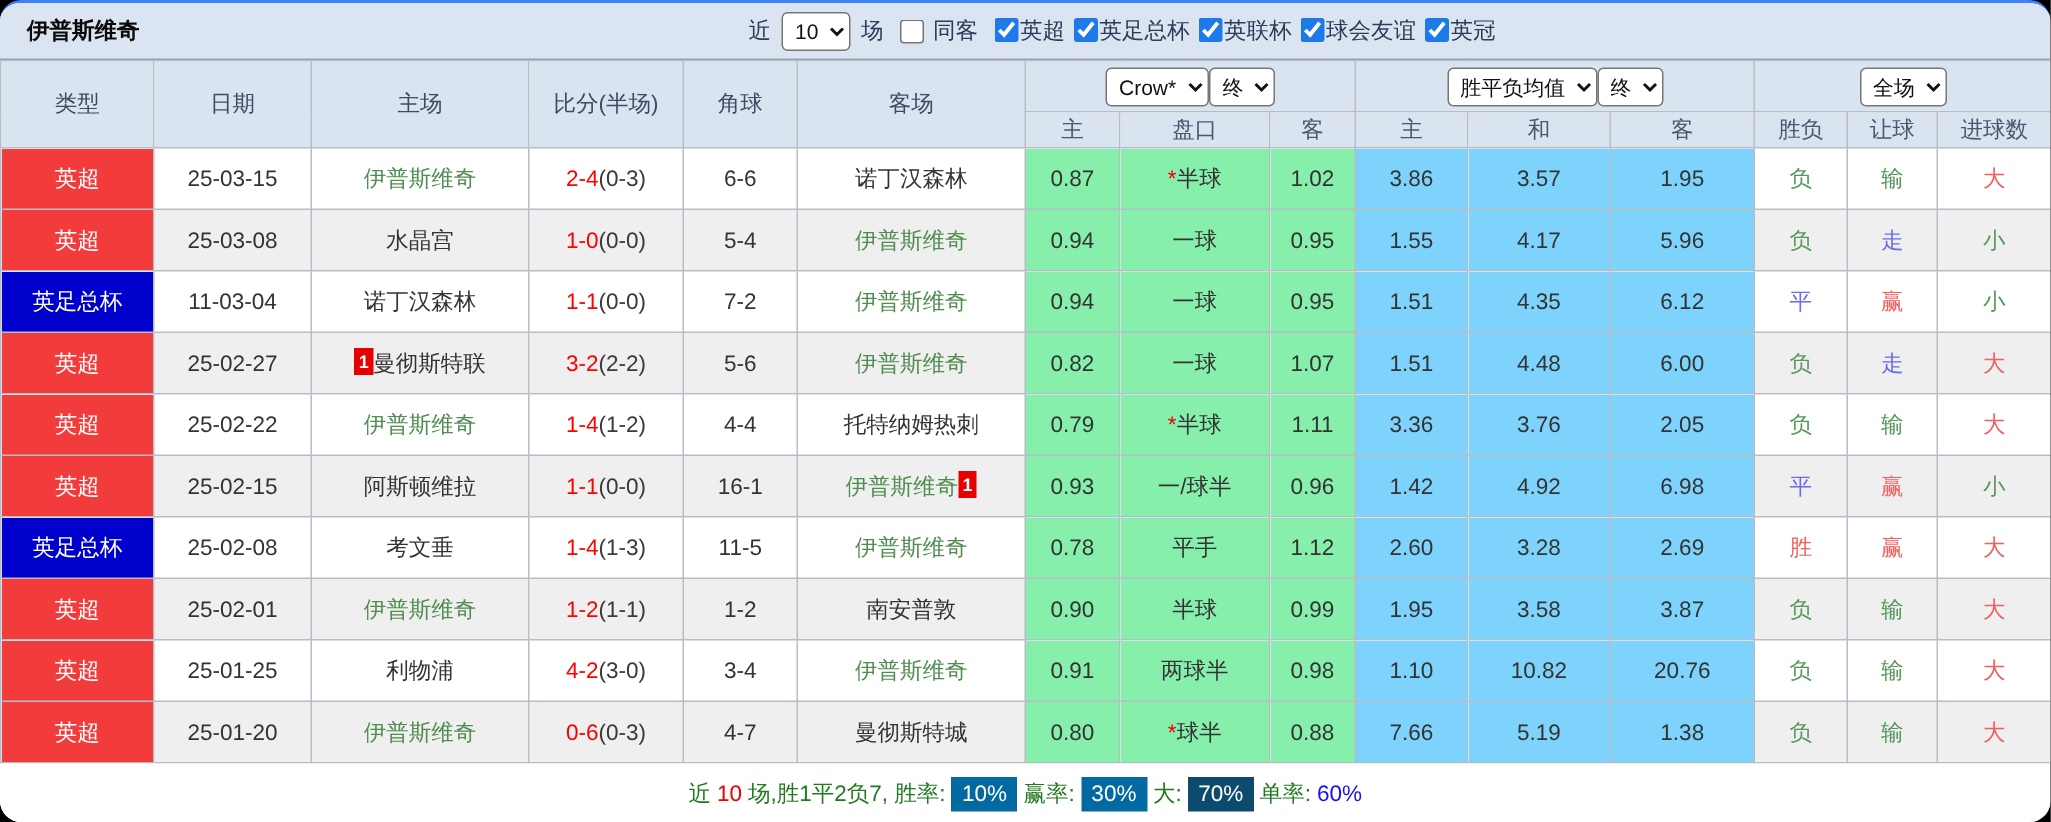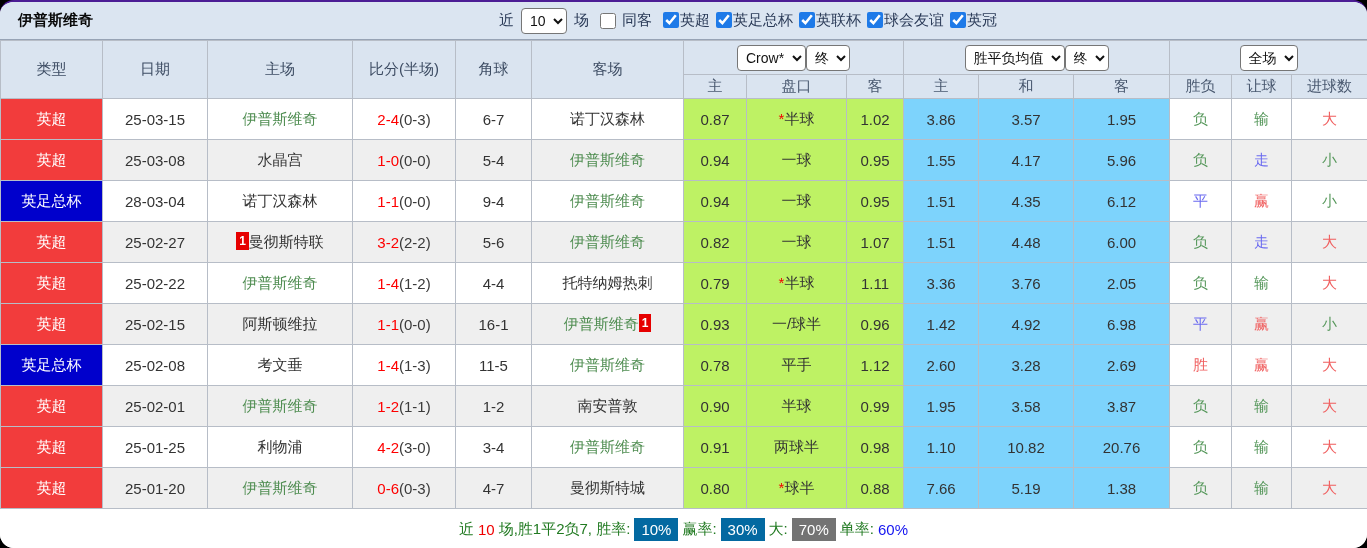--- a/index.html
+++ b/index.html
@@ -1,59 +1,59 @@
 <!DOCTYPE html>
 <html><head>
 <meta charset="utf-8">
 <style>
   html,body{margin:0;padding:0;background:#000;}
   body{font-family:"Liberation Sans","DejaVu Sans",sans-serif;}
   .app{width:1367px;height:548px;background:#fff;border-radius:14px;overflow:hidden;
-       border-top:2px solid #4c1d95;box-sizing:border-box;position:relative;}
+       border-top:2px solid #3b82f6;box-sizing:border-box;position:relative;}
   
   .topbar{height:38px;background:#dbe5f1;border-bottom:1px solid #97a3b5;
           display:flex;align-items:center;padding:0 18px;box-sizing:border-box;}
   .title{font-weight:bold;font-size:15px;color:#0a0a0a;}
   .controls{margin-left:auto;margin-right:352px;display:flex;align-items:center;gap:5px;
             font-size:15px;color:#2b3b58;white-space:nowrap;}
   select{font-size:14px;color:#111;background:#fff;border:1px solid #767676;border-radius:4px;
          height:26px;padding:1px 4px;font-family:inherit;}
   .controls select{margin:0 2px;}
   input[type=checkbox]{width:16px;height:16px;accent-color:#1e7ae8;margin:0 1px 0 6px;vertical-align:-3px;}
   .cb-label{color:#2b3b58;}
   
   table{border-collapse:collapse;table-layout:fixed;width:1367px;font-size:15px;}
   th,td{border:1px solid #b7bdc7;text-align:center;padding:0;overflow:hidden;white-space:nowrap;}
   thead th{background:#dae4f0;color:#3d4c63;font-weight:normal;}
   .grp-row th{height:33px;}
   .sub-row th{height:23px;color:#49586f;}
   tbody td{height:40px;color:#333;background:#fff;}
   tr.alt td{background:#efefef;}
-  td.col-cream, tr.alt td.col-cream{background:#bef264;}
+  td.col-cream, tr.alt td.col-cream{background:#86efac;}
   td.col-blue,  tr.alt td.col-blue {background:#7dd3fc;}
   td.type-red{background:#f23c3c;color:#fff;}
   td.type-blue{background:#0000cc;color:#fff;}
   tr.alt td.type-red{background:#f23c3c;}
   .team-self{color:#4f8d51;}
   .score{color:#fe0000;}
   .half{color:#3a3a3a;}
   .star{color:#f00000;}
   .card-badge{display:inline-block;background:#e60000;color:#fff;font-weight:bold;
               font-size:12px;line-height:1;padding:3px 3px;vertical-align:2px;}
   .c-green{color:#55975a;}
   .c-blue{color:#6b6bf0;}
   .c-red{color:#f06060;}
   .grp-sel{display:flex;justify-content:center;align-items:center;}
   
   .footer{height:41px;display:flex;align-items:center;justify-content:center;gap:4px;
           font-size:15px;color:#217a21;background:#fff;}
   .footer .num-red{color:#f00000;}
   .badge{color:#fff;padding:3px 7px;display:inline-block;}
   .badge.green{background:#0369a1;}
-  .badge.red{background:#737373;}
+  .badge.red{background:#0c4a6e;}
   .pct-blue{color:#1414f0;text-align:right;}
 </style>
 </head>
 <body>
 
 <div class="app">
 
   <div class="topbar">
     <span class="title">伊普斯维奇</span>
     <div class="controls">
@@ -123,21 +123,21 @@
           <th>让球</th>
           <th>进球数</th>
         </tr>
     </thead>
     <tbody id="rows">
         <tr>
           <td class="type-red">英超</td>
           <td>25-03-15</td>
           <td><span class="team-self">伊普斯维奇</span></td>
           <td><span class="score">2-4</span><span class="half">(0-3)</span></td>
-          <td>6-7</td>
+          <td>6-6</td>
           <td><span>诺丁汉森林</span></td>
           <td class="col-cream">0.87</td>
           <td class="col-cream"><span class="star">*</span>半球</td>
           <td class="col-cream">1.02</td>
           <td class="col-blue">3.86</td>
           <td class="col-blue">3.57</td>
           <td class="col-blue">1.95</td>
           <td class="c-green">负</td>
           <td class="c-green">输</td>
           <td class="c-red">大</td>
@@ -154,24 +154,24 @@
           <td class="col-cream">0.95</td>
           <td class="col-blue">1.55</td>
           <td class="col-blue">4.17</td>
           <td class="col-blue">5.96</td>
           <td class="c-green">负</td>
           <td class="c-blue">走</td>
           <td class="c-green">小</td>
         </tr>
         <tr>
           <td class="type-blue">英足总杯</td>
-          <td>28-03-04</td>
+          <td>11-03-04</td>
           <td><span>诺丁汉森林</span></td>
           <td><span class="score">1-1</span><span class="half">(0-0)</span></td>
-          <td>9-4</td>
+          <td>7-2</td>
           <td><span class="team-self">伊普斯维奇</span></td>
           <td class="col-cream">0.94</td>
           <td class="col-cream">一球</td>
           <td class="col-cream">0.95</td>
           <td class="col-blue">1.51</td>
           <td class="col-blue">4.35</td>
           <td class="col-blue">6.12</td>
           <td class="c-blue">平</td>
           <td class="c-red">赢</td>
           <td class="c-green">小</td>

